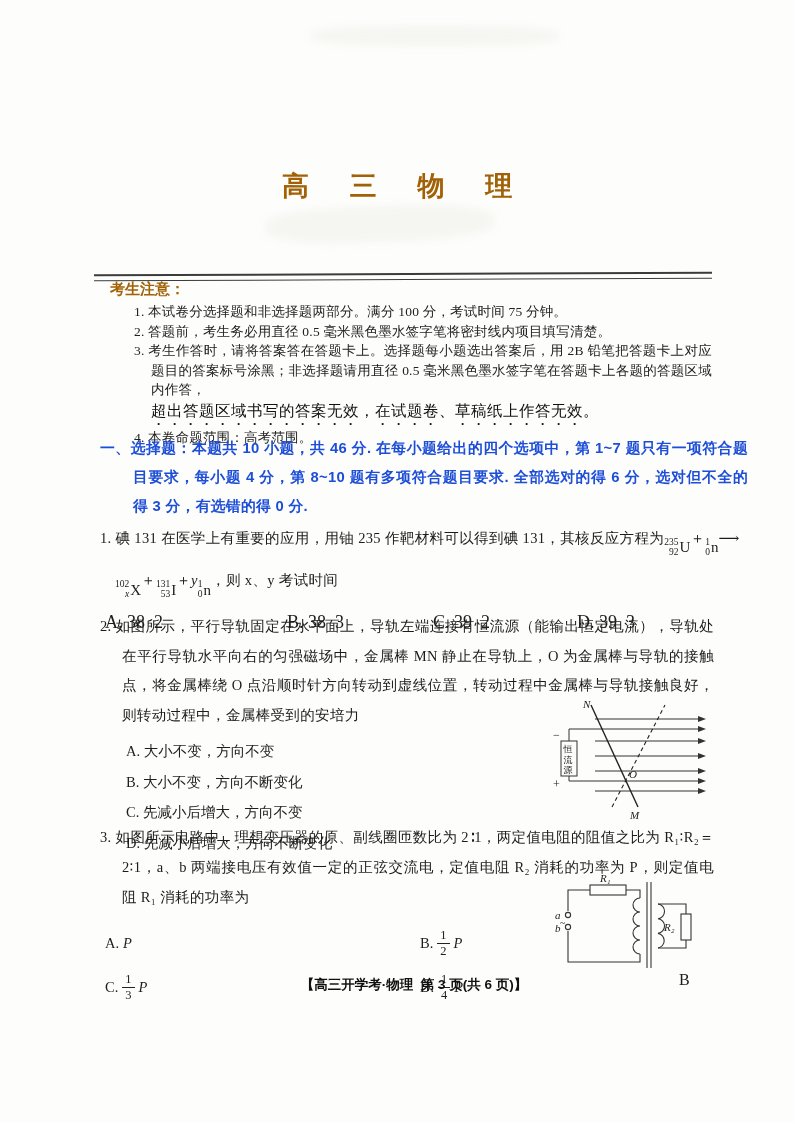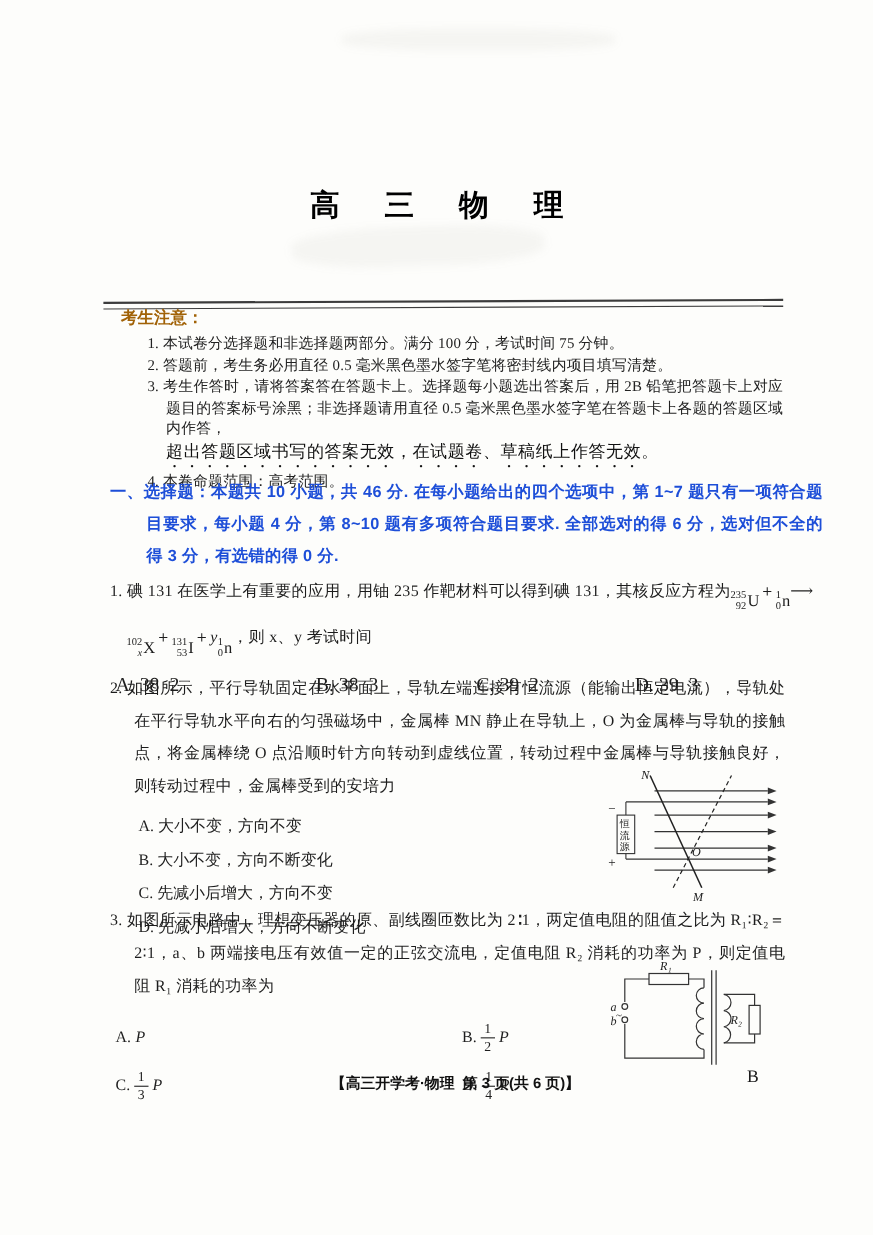--- a/index.html
+++ b/index.html
@@ -14,21 +14,21 @@
   }
   .wm{position:absolute;background:rgba(120,115,100,0.06);filter:blur(4px);border-radius:40%;}
   .wm1{left:310px;top:26px;width:250px;height:20px;}
   .wm2{left:265px;top:206px;width:230px;height:36px;transform:rotate(-2deg);}
 
   .title{
     position:absolute;left:0;right:0;top:168px;
     text-align:center;
     font-size:27px;font-weight:bold;
     letter-spacing:17px;text-indent:17px;
-    color:#000000;
+    color:#a16207;
   }
   .rule{
     position:absolute;left:94px;top:273px;width:618px;height:4px;
     border-top:2px solid #3c3c3c;border-bottom:1px solid #3c3c3c;
     transform:rotate(-0.25deg);
   }
 
   .notice{position:absolute;left:110px;top:281px;width:602px;}
   .notice-heading{
     font-family:Liberation Mono, monospace;

